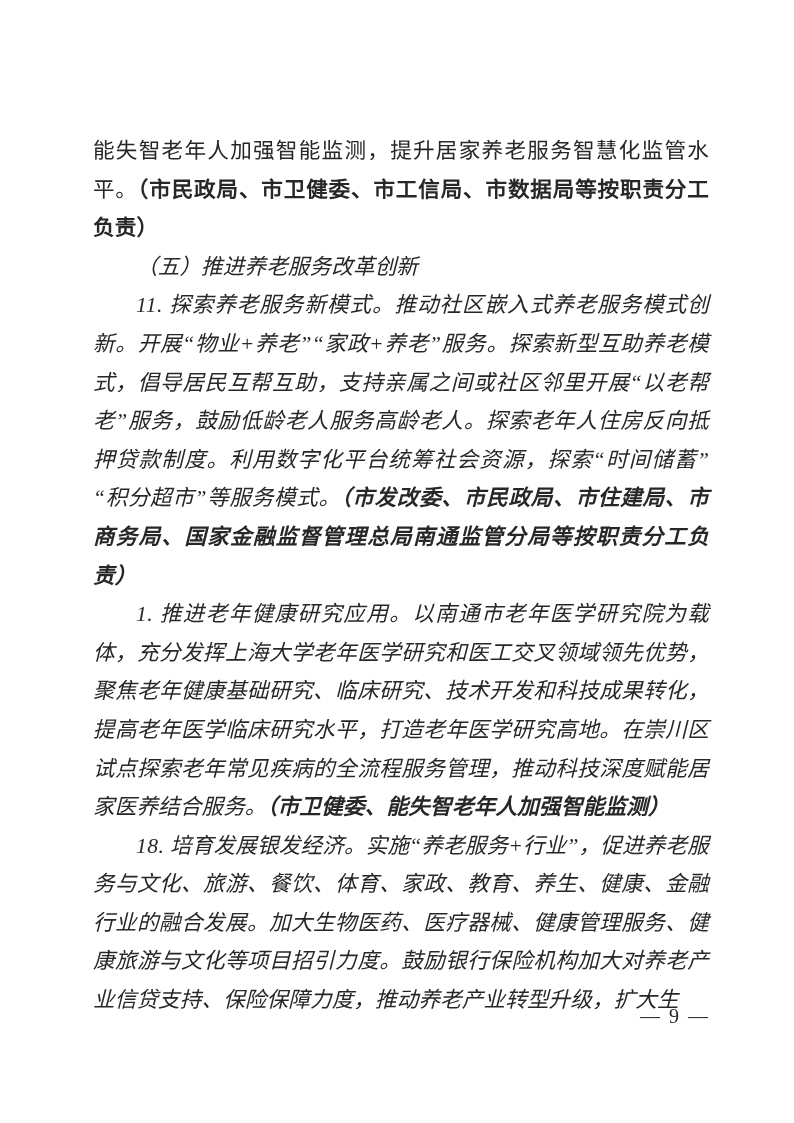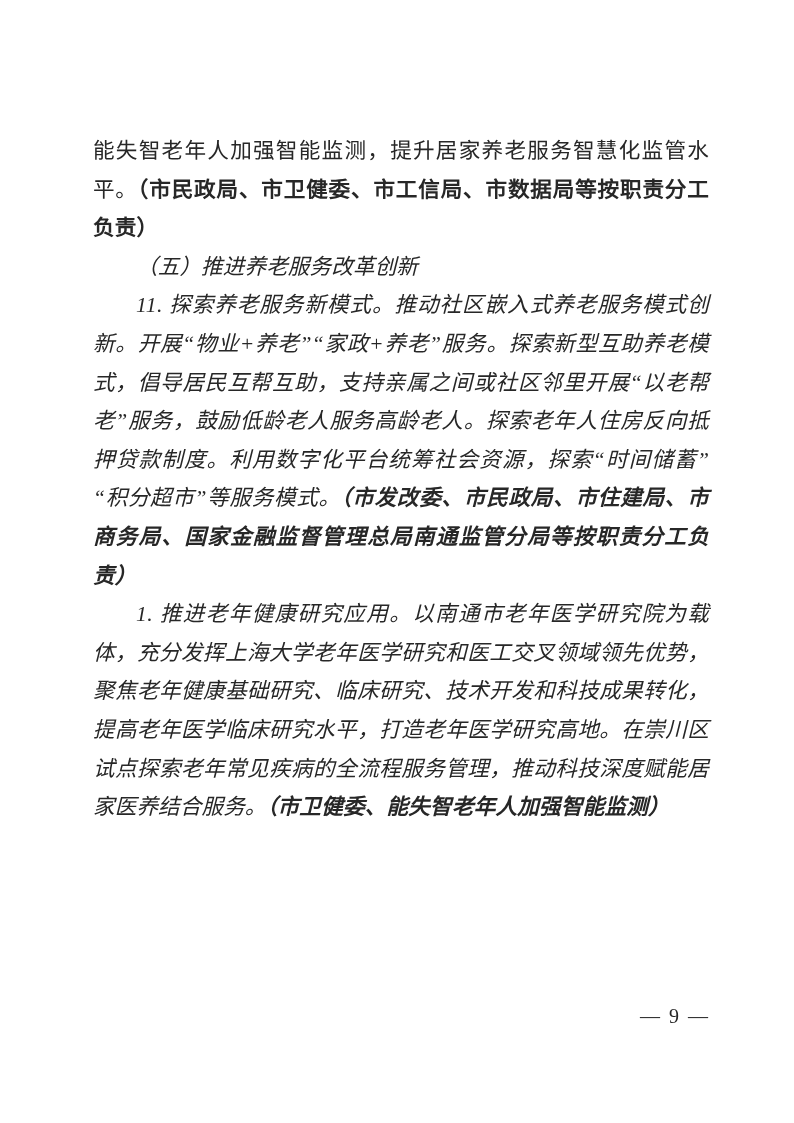--- a/index.html
+++ b/index.html
@@ -94,18 +94,19 @@
   <div class="text-column">
 
     <p class="para continuation"><span>能失智老年人加强智能监测，提升居家养老服务智慧化监管水平。</span><span class="agency">（市民政局、市卫健委、市工信局、市数据局等按职责分工负责）</span></p>
 
     <p class="para heading"><span>（五）推进养老服务改革创新</span></p>
 
     <p class="para indent"><span class="num">11.</span>&nbsp;<span>探索养老服务新模式。推动社区嵌入式养老服务模式创新。开展“物业+养老”“家政+养老”服务。探索新型互助养老模式，倡导居民互帮互助，支持亲属之间或社区邻里开展“以老帮老”服务，鼓励低龄老人服务高龄老人。探索老年人住房反向抵押贷款制度。利用数字化平台统筹社会资源，探索“时间储蓄”“积分超市”等服务模式。</span><span class="agency">（市发改委、市民政局、市住建局、市商务局、国家金融监督管理总局南通监管分局等按职责分工负责）</span></p>
 
     <p class="para indent"><span class="num">1.</span>&nbsp;<span>推进老年健康研究应用。以南通市老年医学研究院为载体，充分发挥上海大学老年医学研究和医工交叉领域领先优势，聚焦老年健康基础研究、临床研究、技术开发和科技成果转化，提高老年医学临床研究水平，打造老年医学研究高地。在崇川区试点探索老年常见疾病的全流程服务管理，推动科技深度赋能居家医养结合服务。</span><span class="agency">（市卫健委、能失智老年人加强智能监测）</span></p>
 
+    <p class="para indent"><span class="num">18.</span>&nbsp;<span>培育发展银发经济。实施“养老服务+行业”，促进养老服务与文化、旅游、餐饮、体育、家政、教育、养生、健康、金融行业的融合发展。加大生物医药、医疗器械、健康管理服务、健康旅游与文化等项目招引力度。鼓励银行保险机构加大对养老产业信贷支持、保险保障力度，推动养老产业转型升级，扩大生</span><span class="agency"></span></p>
 
   </div>
 
   <div class="page-number">— 9 —</div>
 
 </div>
 
 </body></html>

